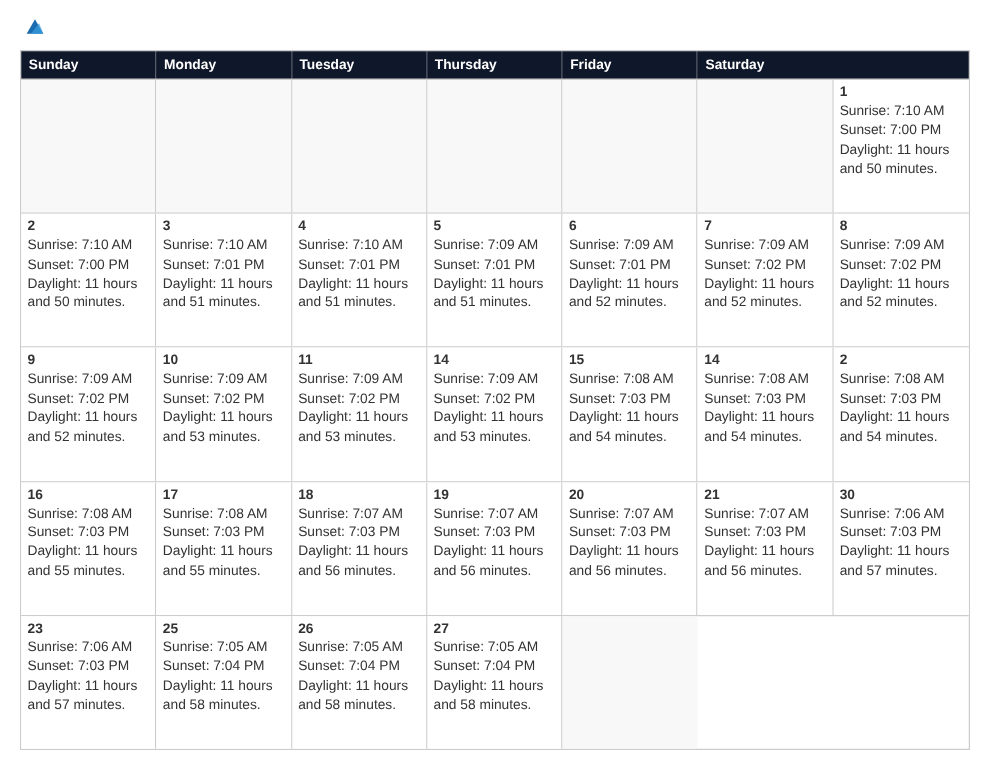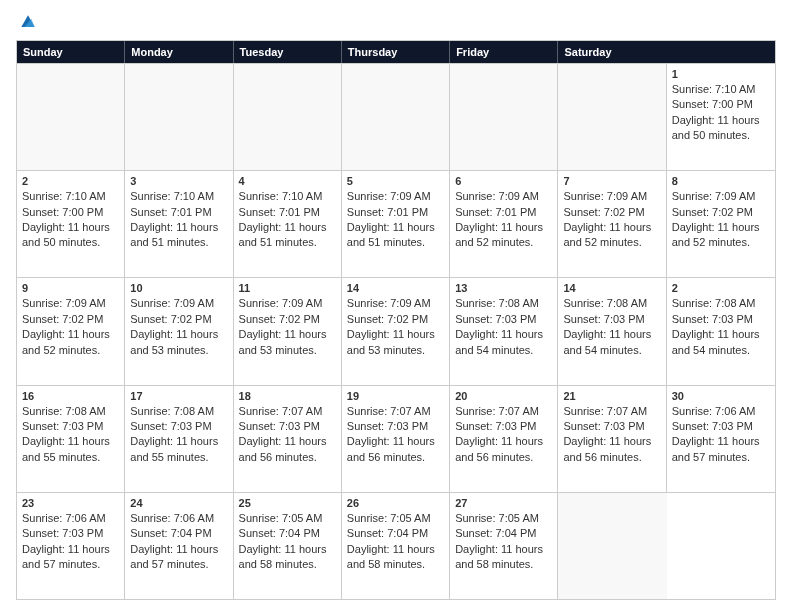--- a/index.html
+++ b/index.html
@@ -229,21 +229,21 @@
 and 53 minutes.</div>
           </div>
           <div class="cal-cell">
             <span class="day-num">14</span>
             <div class="cell-text">Sunrise: 7:09 AM
 Sunset: 7:02 PM
 Daylight: 11 hours
 and 53 minutes.</div>
           </div>
           <div class="cal-cell">
-            <span class="day-num">13</span>
+            <span class="day-num">15</span>
             <div class="cell-text">Sunrise: 7:08 AM
 Sunset: 7:03 PM
 Daylight: 11 hours
 and 54 minutes.</div>
           </div>
           <div class="cal-cell">
             <span class="day-num">14</span>
             <div class="cell-text">Sunrise: 7:08 AM
 Sunset: 7:03 PM
 Daylight: 11 hours
@@ -306,27 +306,20 @@
 Sunset: 7:03 PM
 Daylight: 11 hours
 and 57 minutes.</div>
           </div>
         </div>
         <div class="cal-row">
           <div class="cal-cell">
             <span class="day-num">23</span>
             <div class="cell-text">Sunrise: 7:06 AM
 Sunset: 7:03 PM
-Daylight: 11 hours
-and 57 minutes.</div>
-          </div>
-          <div class="cal-cell">
-            <span class="day-num">24</span>
-            <div class="cell-text">Sunrise: 7:06 AM
-Sunset: 7:04 PM
 Daylight: 11 hours
 and 57 minutes.</div>
           </div>
           <div class="cal-cell">
             <span class="day-num">25</span>
             <div class="cell-text">Sunrise: 7:05 AM
 Sunset: 7:04 PM
 Daylight: 11 hours
 and 58 minutes.</div>
           </div>

